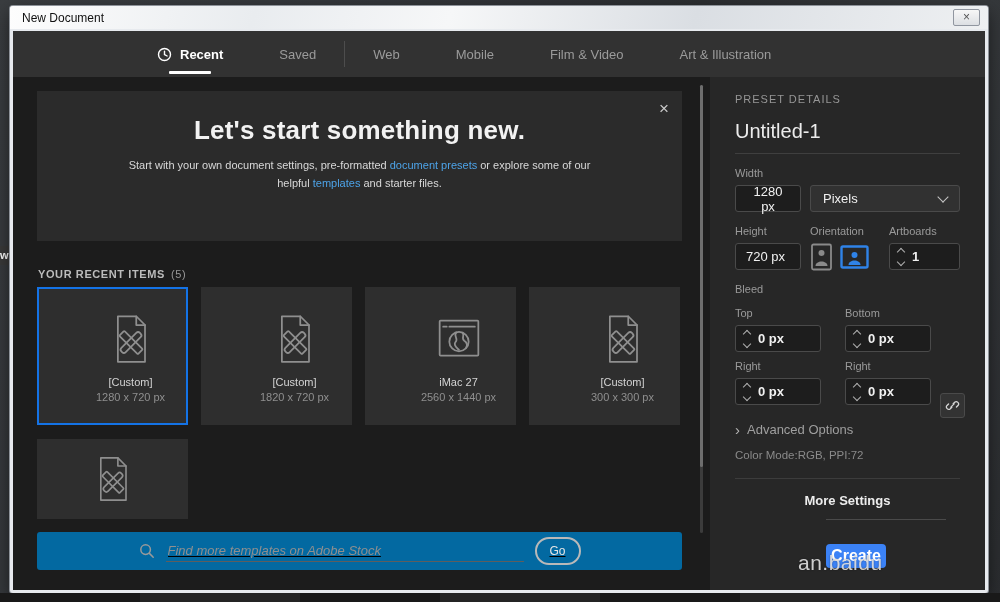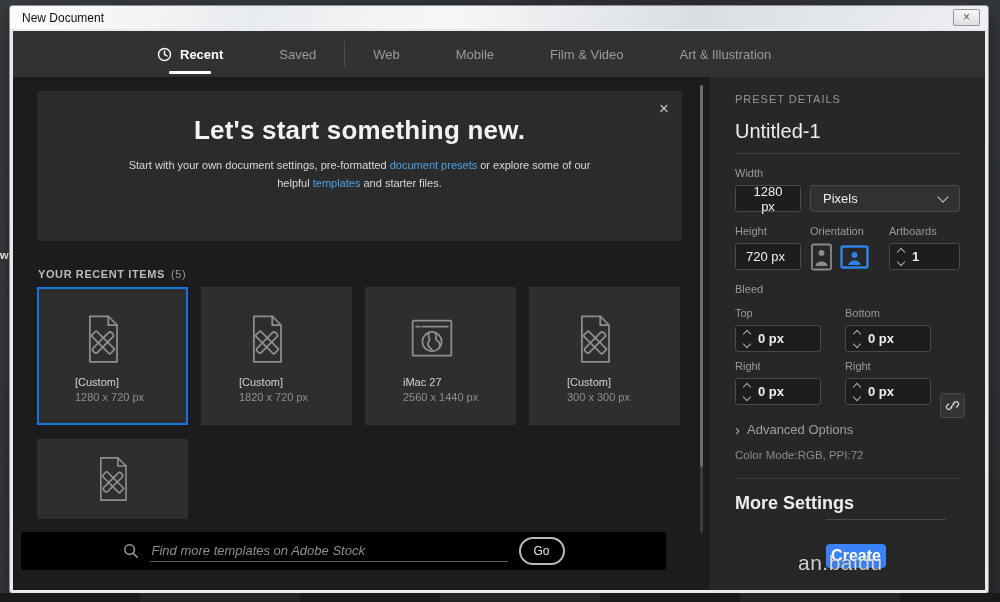--- a/index.html
+++ b/index.html
@@ -41,29 +41,29 @@
   .hero-title { margin-top:24px; text-align:center; font-size:26px; font-weight:bold; color:#f2f2f2; letter-spacing:.2px; }
   .hero-body { width:478px; margin:11px auto 0; text-align:center; font-size:11px; line-height:1.62; color:#d8d8d8; }
   .hero-body a { color:#4da3e8; text-decoration:none; cursor:pointer; }
 
   
   .recent-label { position:absolute; left:25px; top:191px; font-size:11px; font-weight:bold;
     letter-spacing:.6px; color:#bcbcbc; }
   .recent-label .count { font-weight:normal; color:#989898; margin-left:6px; }
   .cards { position:absolute; left:24px; top:210px; display:flex; gap:13px; }
   .card { width:151px; height:138px; background:#2e2e2e; border:2px solid transparent;
-    display:flex; flex-direction:column; justify-content:center; cursor:pointer;padding-left:36px; }
+    display:flex; flex-direction:column; align-items:center; justify-content:center; cursor:pointer;padding-left:36px; }
   .card.selected { border-color:#1473e6; }
   .card-name { font-size:11px; color:#d4d4d4; margin-top:8px; }
   .card-size { font-size:11px; color:#8f8f8f; margin-top:3px; }
   .card-partial { position:absolute; left:24px; top:362px; width:151px; height:80px;
     background:#2e2e2e; display:flex; align-items:center; justify-content:center; cursor:pointer; }
 
   
-  .searchbar { position:absolute; left:8px; top:455px; width:645px; height:38px; background:#000000;
+  .searchbar { position:absolute; left:24px; top:455px; width:645px; height:38px; background:#0369a1;
     border-radius:3px; display:flex; align-items:center; justify-content:center; gap:11px;text-decoration:underline; }
   .search-input { width:358px; background:transparent; border:none; outline:none;
     border-bottom:1px solid #5e5e5e; color:#bdbdbd; font-style:italic; font-size:13px;
     padding:3px 2px; font-family:"Liberation Sans", sans-serif; }
   .search-input::placeholder { color:#8f8f8f; font-style:italic; }
   .go-btn { width:46px; height:28px; border:2px solid #b9b9b9; border-radius:15px; background:transparent;
     color:#e6e6e6; font-size:12px; display:flex; align-items:center; justify-content:center; cursor:pointer; }
 
   
   .scrollbar { position:absolute; right:7px; top:8px; width:3px; height:448px; background:#3c3c3c; border-radius:2px; }
@@ -96,21 +96,21 @@
   .dd-chev { width:8px; height:8px; border-left:1.8px solid #c4c4c4; border-bottom:1.8px solid #c4c4c4;
     transform:rotate(-45deg); margin-top:-4px; }
   .bleed-grid { display:grid; grid-template-columns:86px 86px; column-gap:24px; }
   .bleed-cell .stepper { width:86px; }
   .link-btn { position:absolute; right:20px; top:316px; width:25px; height:25px; background:#333333;
     border:1px solid #4a4a4a; border-radius:3px; display:flex; align-items:center; justify-content:center; cursor:pointer; }
   .advanced { margin-top:17px; font-size:13px; color:#9f9f9f; cursor:pointer; display:flex; align-items:center; gap:7px; }
   .adv-chev { font-size:15px; line-height:10px; color:#b5b5b5; }
   .color-mode { margin-top:12px; font-size:11.5px; color:#8a8a8a; }
   .panel-divider { margin-top:17px; border-top:1px solid #3c3c3c; }
-  .more-settings { margin-top:14px; font-size:18px; font-weight:bold; color:#ededed; cursor:pointer; }
+  .more-settings { margin-top:14px; font-size:13px; font-weight:bold; color:#ededed; cursor:pointer;text-align:center; }
   .faint-line { position:absolute; left:116px; top:442px; width:120px; height:1px; background:#4a4a4a; }
   .create-btn { position:absolute; left:116px; top:467px; width:60px; height:24px; background:#3b82f6;
     border:none; border-radius:4px; color:#ffffff; font-size:16px; font-weight:bold; cursor:pointer; }
   .watermark { position:absolute; left:88px; top:474px; font-size:21px; color:rgba(226,226,226,.9);
     letter-spacing:.5px; pointer-events:none; text-shadow:0 0 2px rgba(0,0,0,.4); }
 
   
   .edge-label { position:absolute; left:0; top:246px; width:10px; height:19px; background:#3a3a3a;
     color:#fff; font-size:11px; font-weight:bold; line-height:19px; overflow:hidden; }
 

